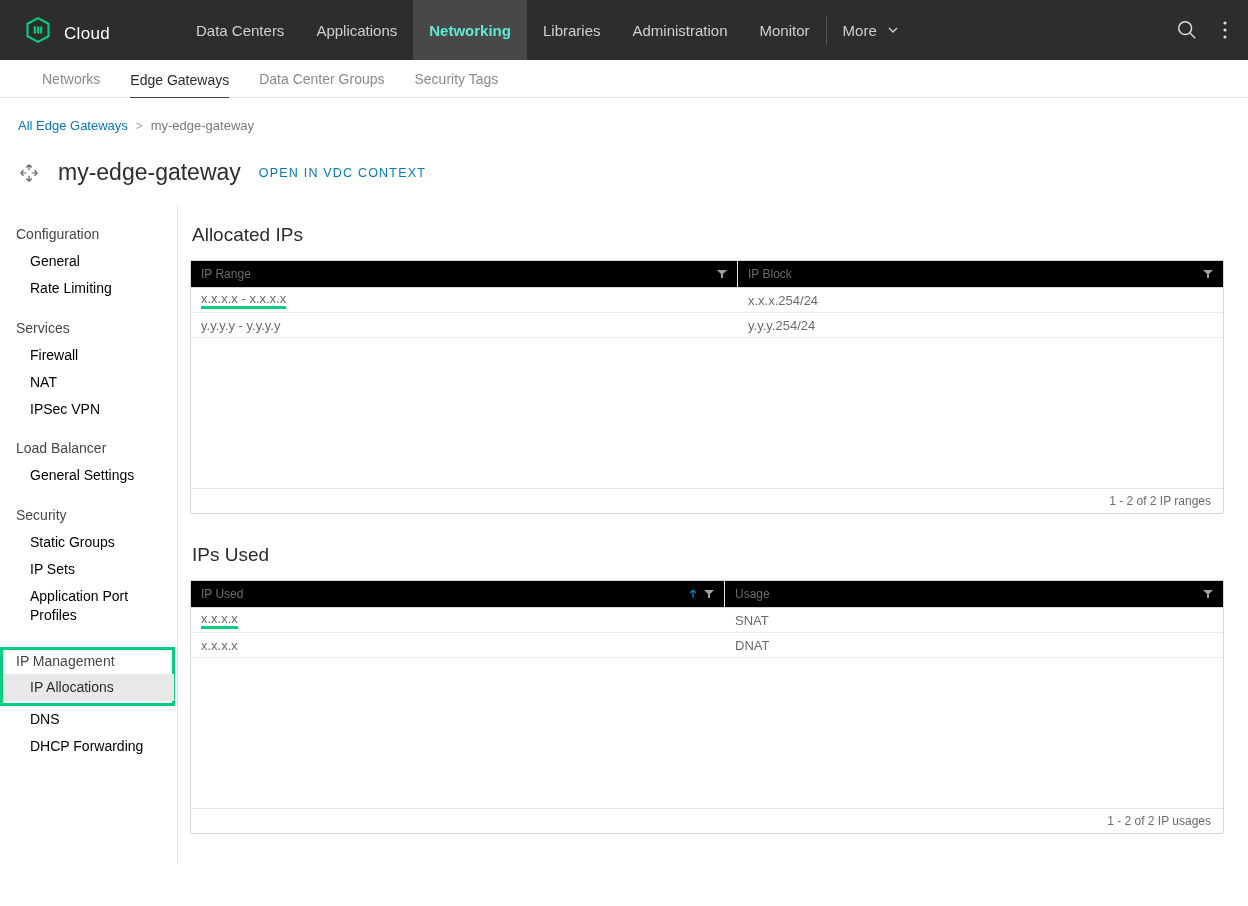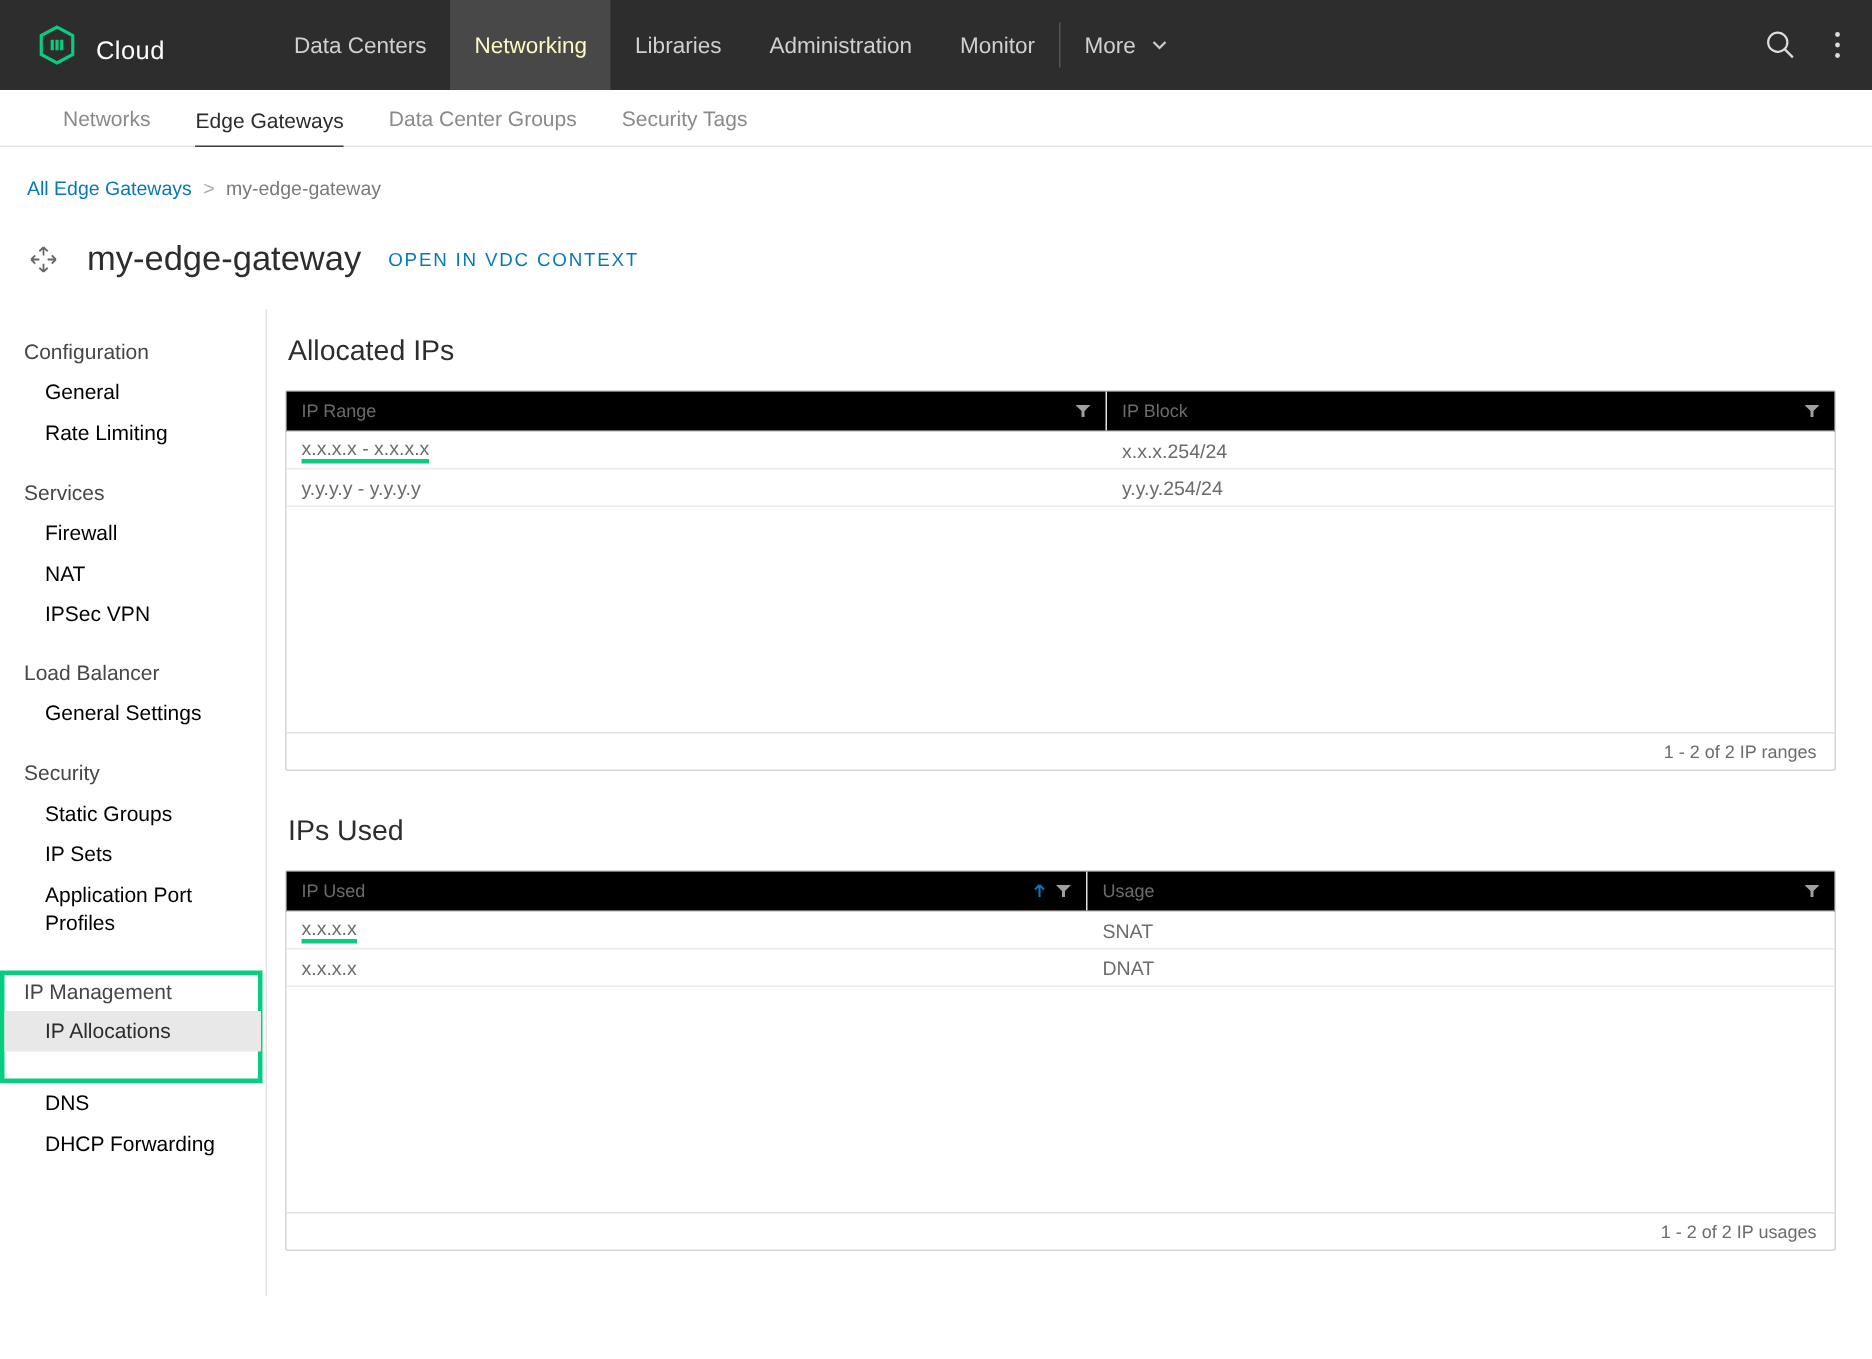--- a/index.html
+++ b/index.html
@@ -34,21 +34,21 @@
   .mainnav { display: flex; align-self: stretch; }
   .mainnav .navitem {
     display: flex;
     align-items: center;
     padding: 0 16px;
     font-size: 15px;
     color: #d0d0d0;
     cursor: pointer;
     height: 60px;
   }
-  .mainnav .navitem.active { background: #484848; color: #fef9c3; font-weight: 400; }
+  .mainnav .navitem.active { background: #484848; color: #5eead4; font-weight: 700; }
   .more-chevron { margin-left: 10px; display: inline-flex; align-items: center; }
   .vdivider { width: 1px; height: 30px; background: #555; align-self: center; }
   .topbar-right {
     margin-left: auto;
     display: flex;
     align-items: center;
     gap: 24px;
     padding-right: 20px;
   }
   .search-icon, .kebab-icon { cursor: pointer; color: #e0e0e0; }
@@ -116,21 +116,21 @@
   .sidebar li {
     color: #000000;
     padding: 4px 0 4px 14px;
     cursor: pointer;
     line-height: 1.35;
   }
   .ip-mgmt-highlight {
     border: 3px solid #06cd7f;
     margin-left: -16px;
     margin-right: 2px;
-    padding-bottom: 18px;
+    padding-bottom: 2px;
   }
   .ip-mgmt-highlight .group-label { padding: 3px 0 3px 13px; margin-bottom: 2px; }
   .ip-mgmt-highlight li.selected {
     background: #e8e8e8;
     color: #2c2c2c;
     margin-right: -2px;
   }
   .ip-mgmt-highlight ul { margin-bottom: 0; }
   .ip-mgmt-highlight li { padding-left: 27px; }
   .content {
@@ -211,20 +211,21 @@
         <polygon points="20,3 35,11 35,29 20,37 5,29 5,11" fill="none" stroke="#07cd7f" stroke-width="3"></polygon>
         <rect x="14" y="15" width="3" height="10" fill="#07cd7f"></rect>
         <rect x="18.5" y="15" width="3" height="10" fill="#07cd7f"></rect>
         <rect x="23" y="15" width="3" height="10" fill="#07cd7f"></rect>
       </svg>
     </span>
     <span class="brand">Cloud</span>
   </div>
   <div class="mainnav">
     <div class="navitem">Data Centers</div>
+    <div class="navitem">Applications</div>
     <div class="navitem active">Networking</div>
     <div class="navitem">Libraries</div>
     <div class="navitem">Administration</div>
     <div class="navitem">Monitor</div>
     <div class="vdivider"></div>
     <div class="navitem">
       <span>More</span>
       <span class="more-chevron">
         <svg width="12" height="12" viewBox="0 0 12 12">
             <path d="M2 4 L6 8 L10 4" stroke="#ccc" stroke-width="1.5" fill="none"></path>

